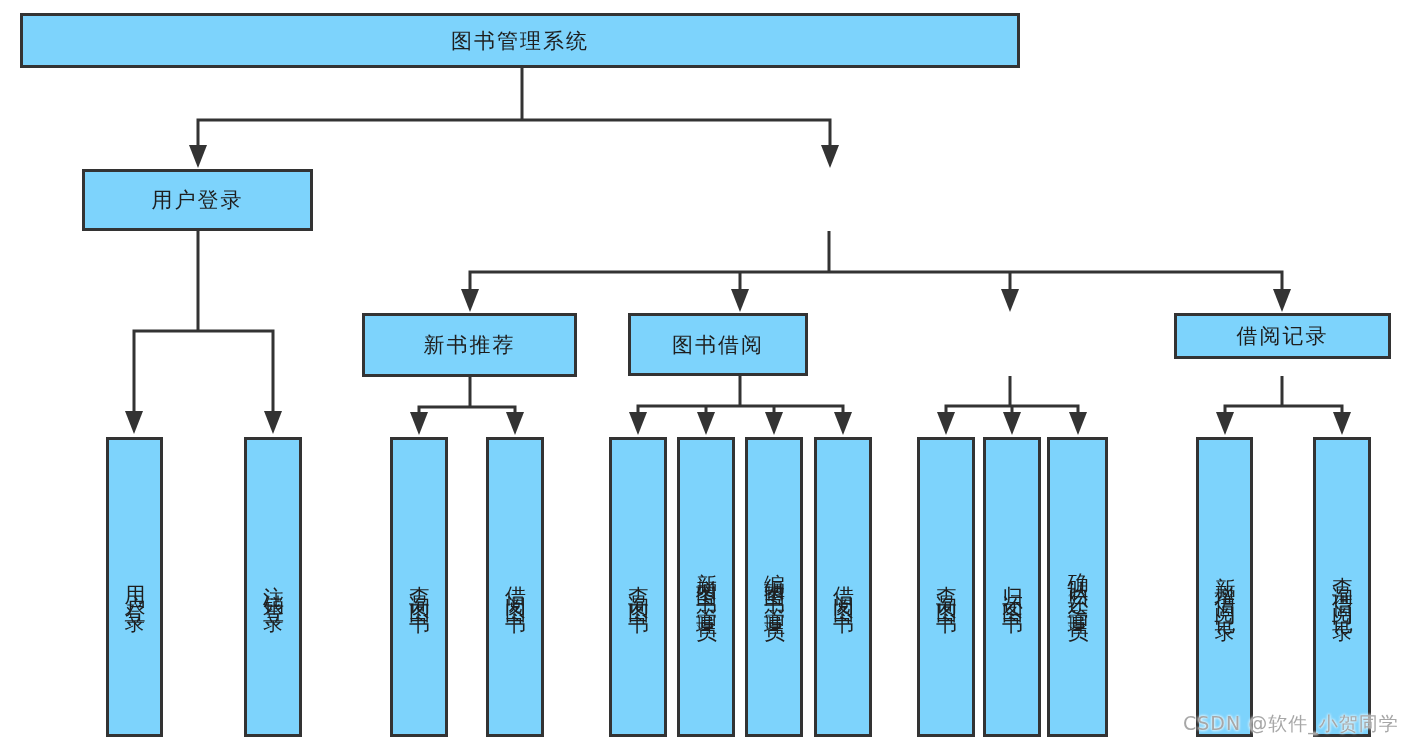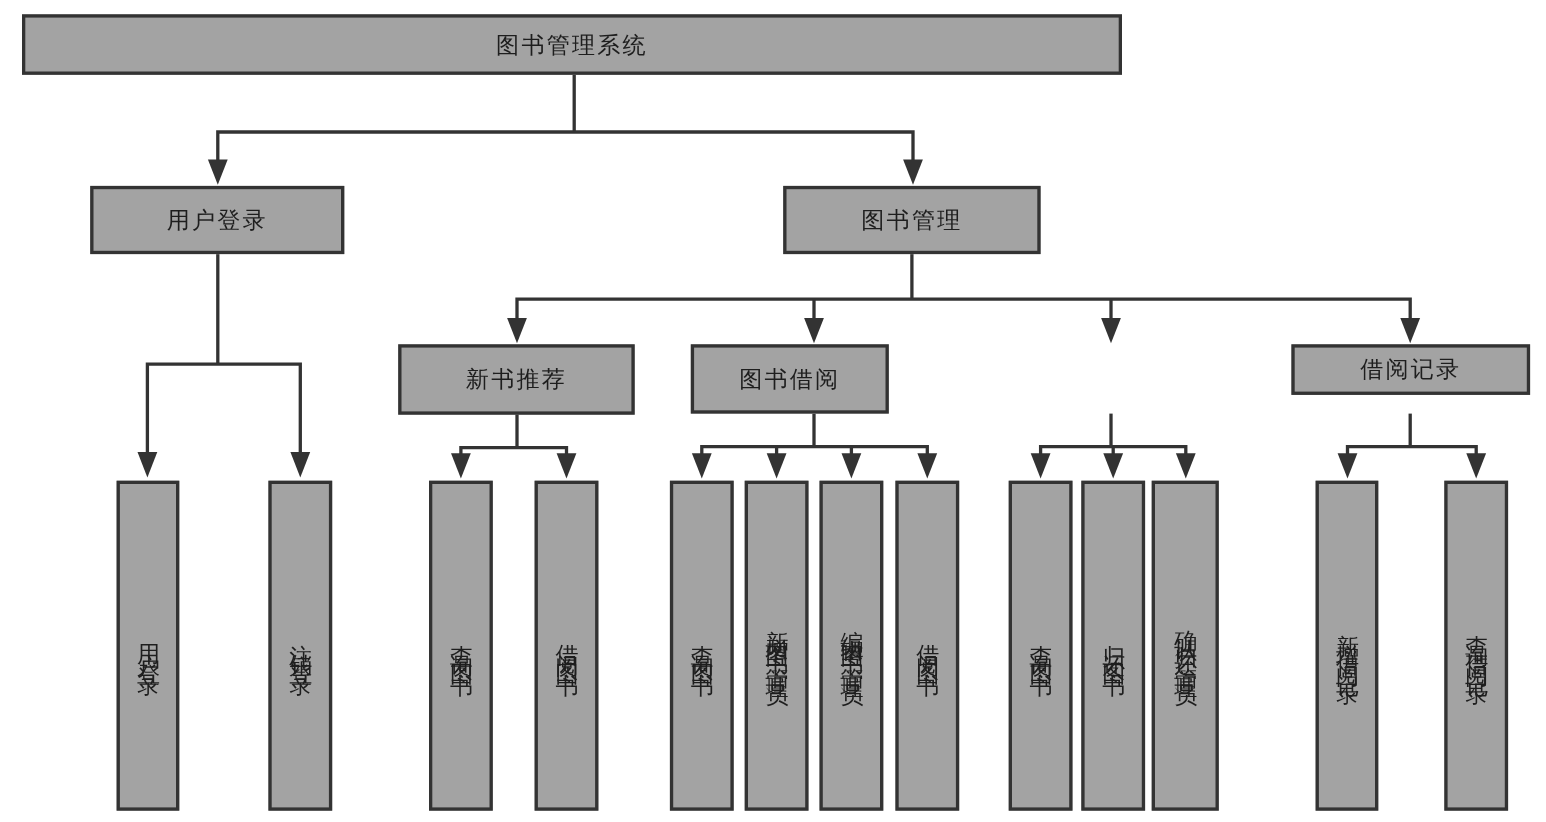--- a/index.html
+++ b/index.html
@@ -2,21 +2,21 @@
 <html><head>
 <meta charset="utf-8">
 <style>
   html,body{margin:0;padding:0;background:#ffffff;}
   .stage{
     position:relative;width:1405px;height:747px;background:#ffffff;
     font-family:"DejaVu Sans","Liberation Sans",sans-serif;overflow:hidden;
   }
   .lines{position:absolute;left:0;top:0;}
   .node{
-    position:absolute;box-sizing:border-box;border:3px solid #333333;background:#a3a3a3;
+    position:absolute;box-sizing:border-box;border:3px solid #333333;background:#7dd3fc;
     display:flex;align-items:center;justify-content:center;
     color:#1e1e1e;font-size:21px;letter-spacing:2px;white-space:nowrap;
   }
   .vnode{
     writing-mode:vertical-rl;text-orientation:upright;
     letter-spacing:9px;font-size:21px;line-height:1;
   }
   .vnode.long{letter-spacing:7px;}
   .watermark{
     position:absolute;left:1183px;top:711px;
@@ -81,21 +81,20 @@
       <path d="M1003,412 L1021,412 L1012,435 Z"></path>
       <path d="M1069,412 L1087,412 L1078,435 Z"></path>
       <path d="M1216,412 L1234,412 L1225,435 Z"></path>
       <path d="M1333,412 L1351,412 L1342,435 Z"></path>
     </g>
   </svg>
 
   <div class="node" style="left:20px;top:13px;width:1000px;height:55px;">图书管理系统</div>
 
   <div class="node" style="left:82px;top:169px;width:231px;height:62px;">用户登录</div>
-  <div class="node" style="left:712px;top:169px;width:234px;height:62px;">图书管理</div>
 
   <div class="node" style="left:362px;top:313px;width:215px;height:64px;">新书推荐</div>
   <div class="node" style="left:628px;top:313px;width:180px;height:63px;">图书借阅</div>
   <div class="node" style="left:1174px;top:313px;width:217px;height:46px;">借阅记录</div>
 
   <div class="node vnode" style="left:106px;top:437px;width:57px;height:300px;">用户登录</div>
   <div class="node vnode" style="left:244px;top:437px;width:58px;height:300px;">注销登录</div>
 
   <div class="node vnode" style="left:390px;top:437px;width:58px;height:300px;">查询图书</div>
   <div class="node vnode" style="left:486px;top:437px;width:58px;height:300px;">借阅图书</div>
@@ -105,14 +104,15 @@
   <div class="node vnode long" style="left:745px;top:437px;width:58px;height:300px;">编辑图书（管理员）</div>
   <div class="node vnode" style="left:814px;top:437px;width:58px;height:300px;">借阅图书</div>
 
   <div class="node vnode" style="left:917px;top:437px;width:58px;height:300px;">查询图书</div>
   <div class="node vnode" style="left:983px;top:437px;width:58px;height:300px;">归还图书</div>
   <div class="node vnode long" style="left:1047px;top:437px;width:61px;height:300px;">确认归还（管理员）</div>
 
   <div class="node vnode" style="left:1196px;top:437px;width:57px;height:300px;">新增借阅记录</div>
   <div class="node vnode" style="left:1313px;top:437px;width:58px;height:300px;">查询借阅记录</div>
 
+  <div class="watermark">CSDN @软件_小贺同学</div>
 
 </div>
 
 </body></html>

